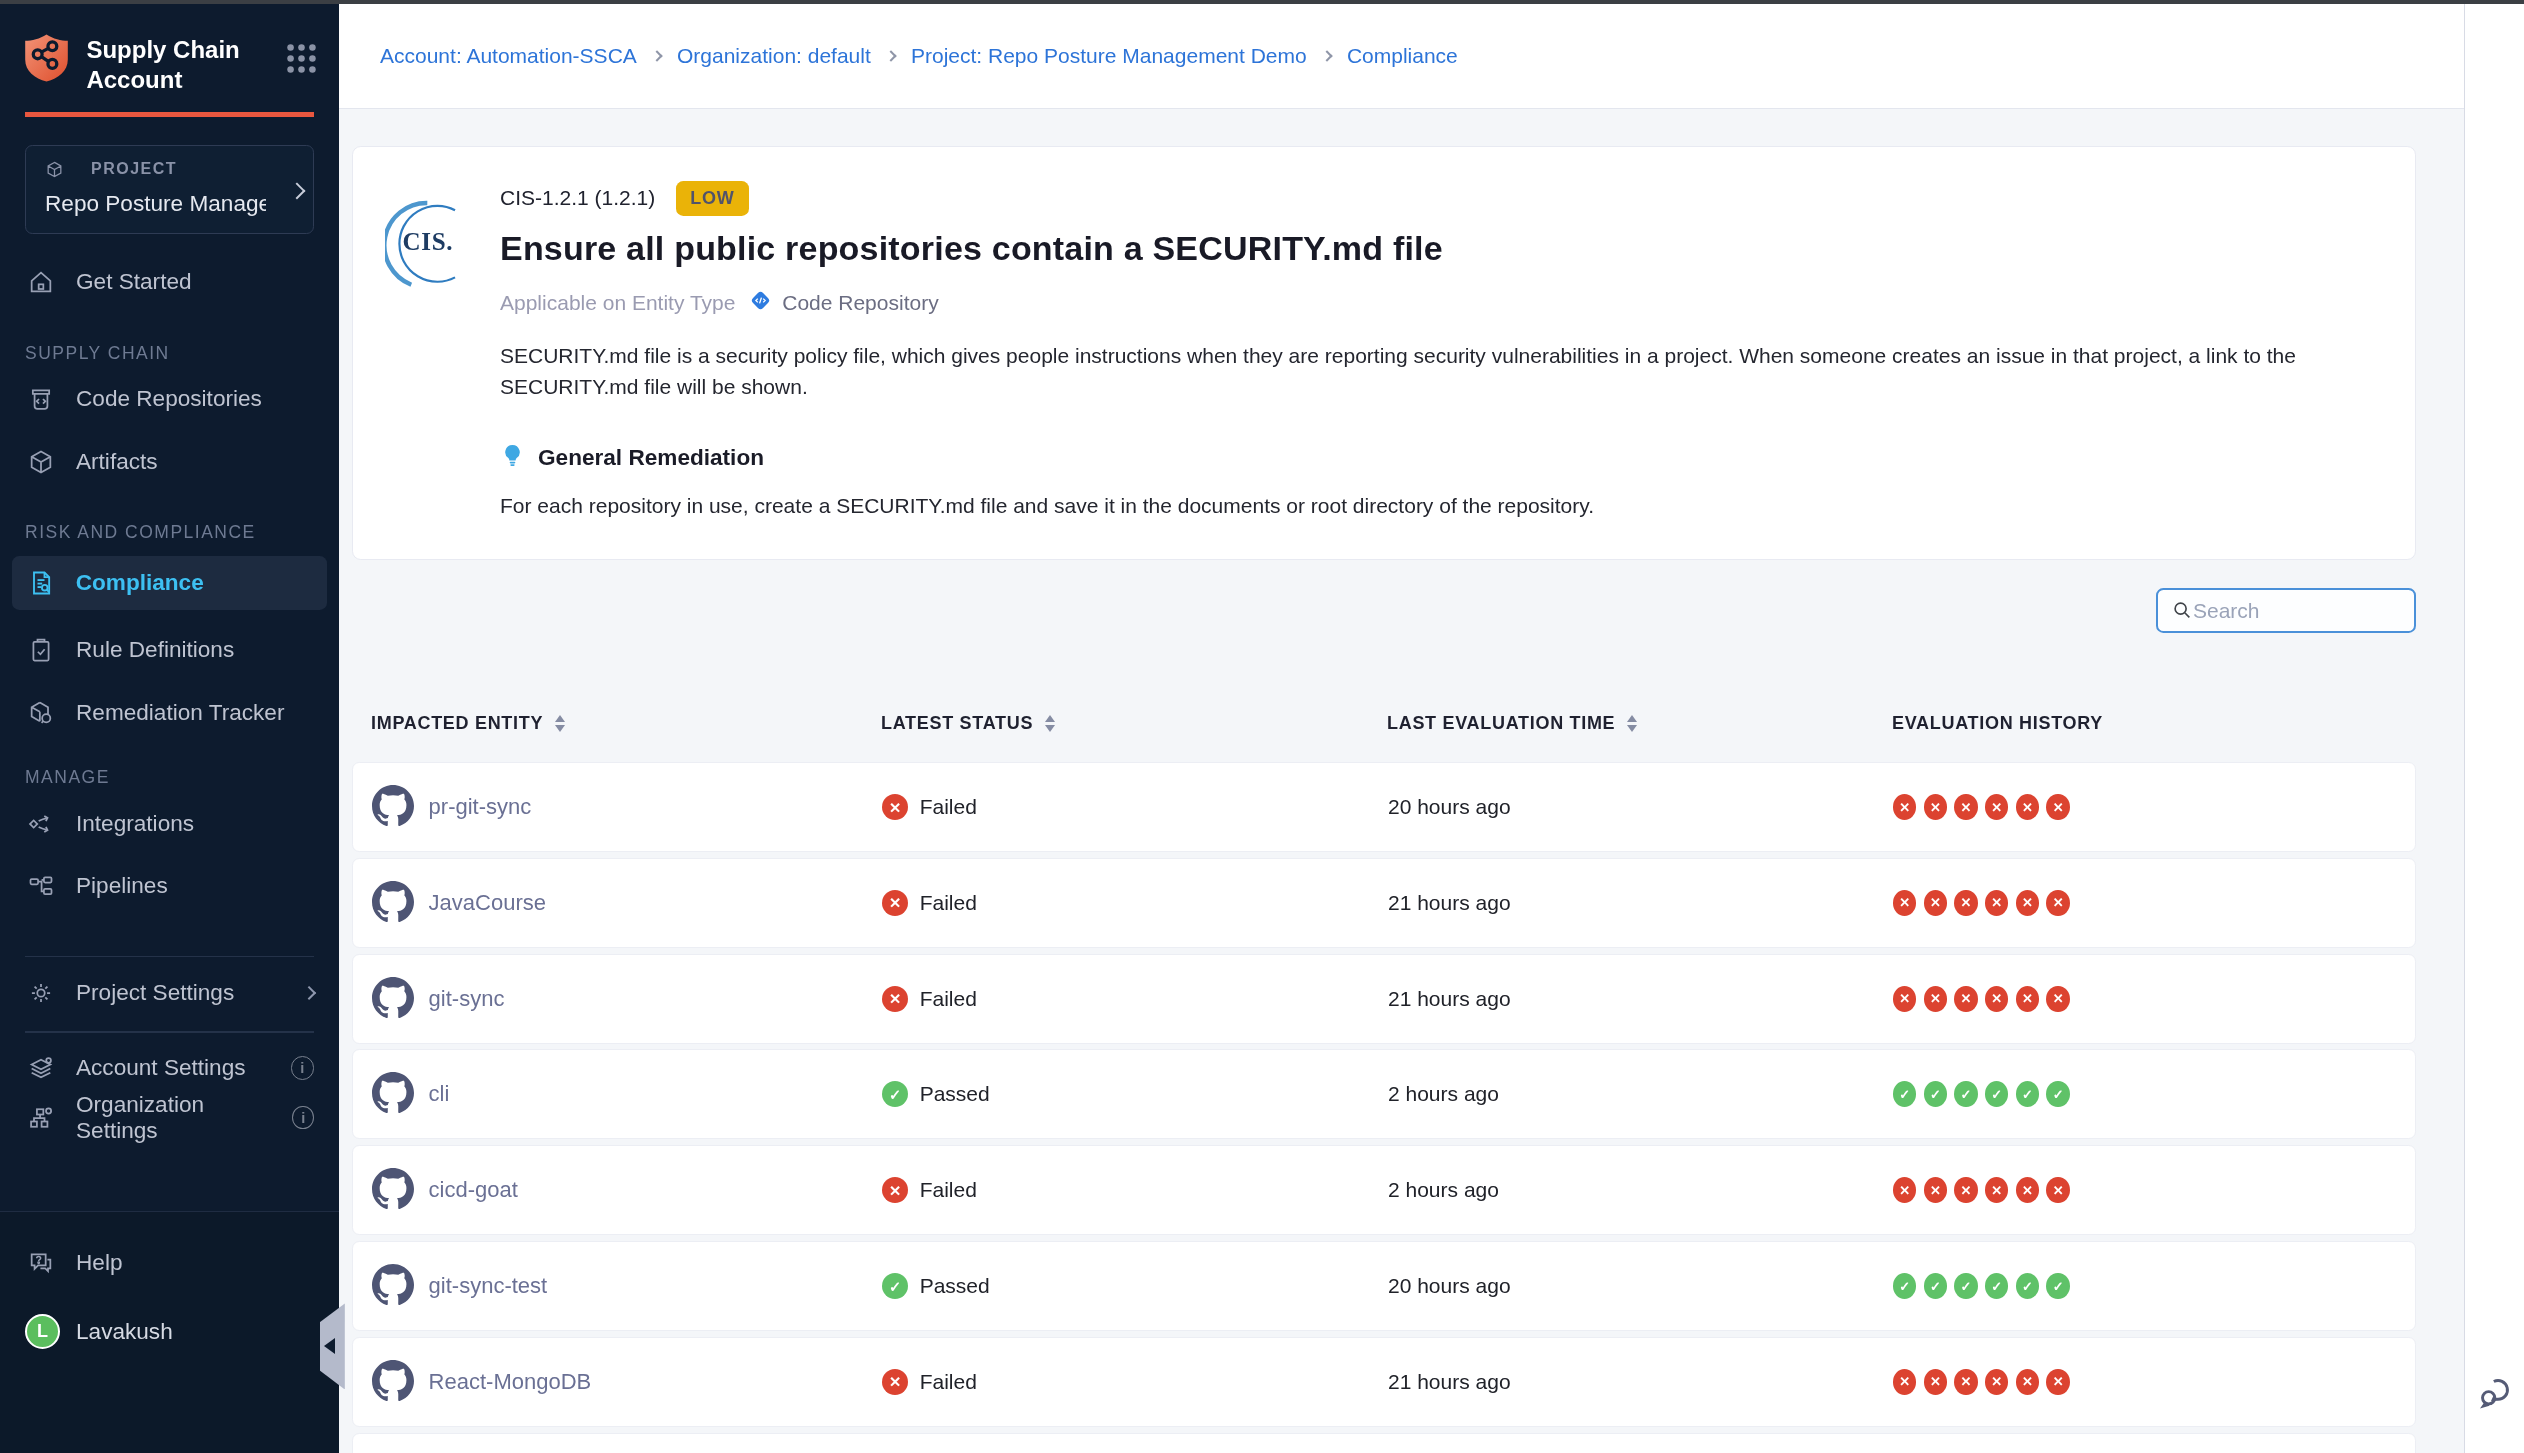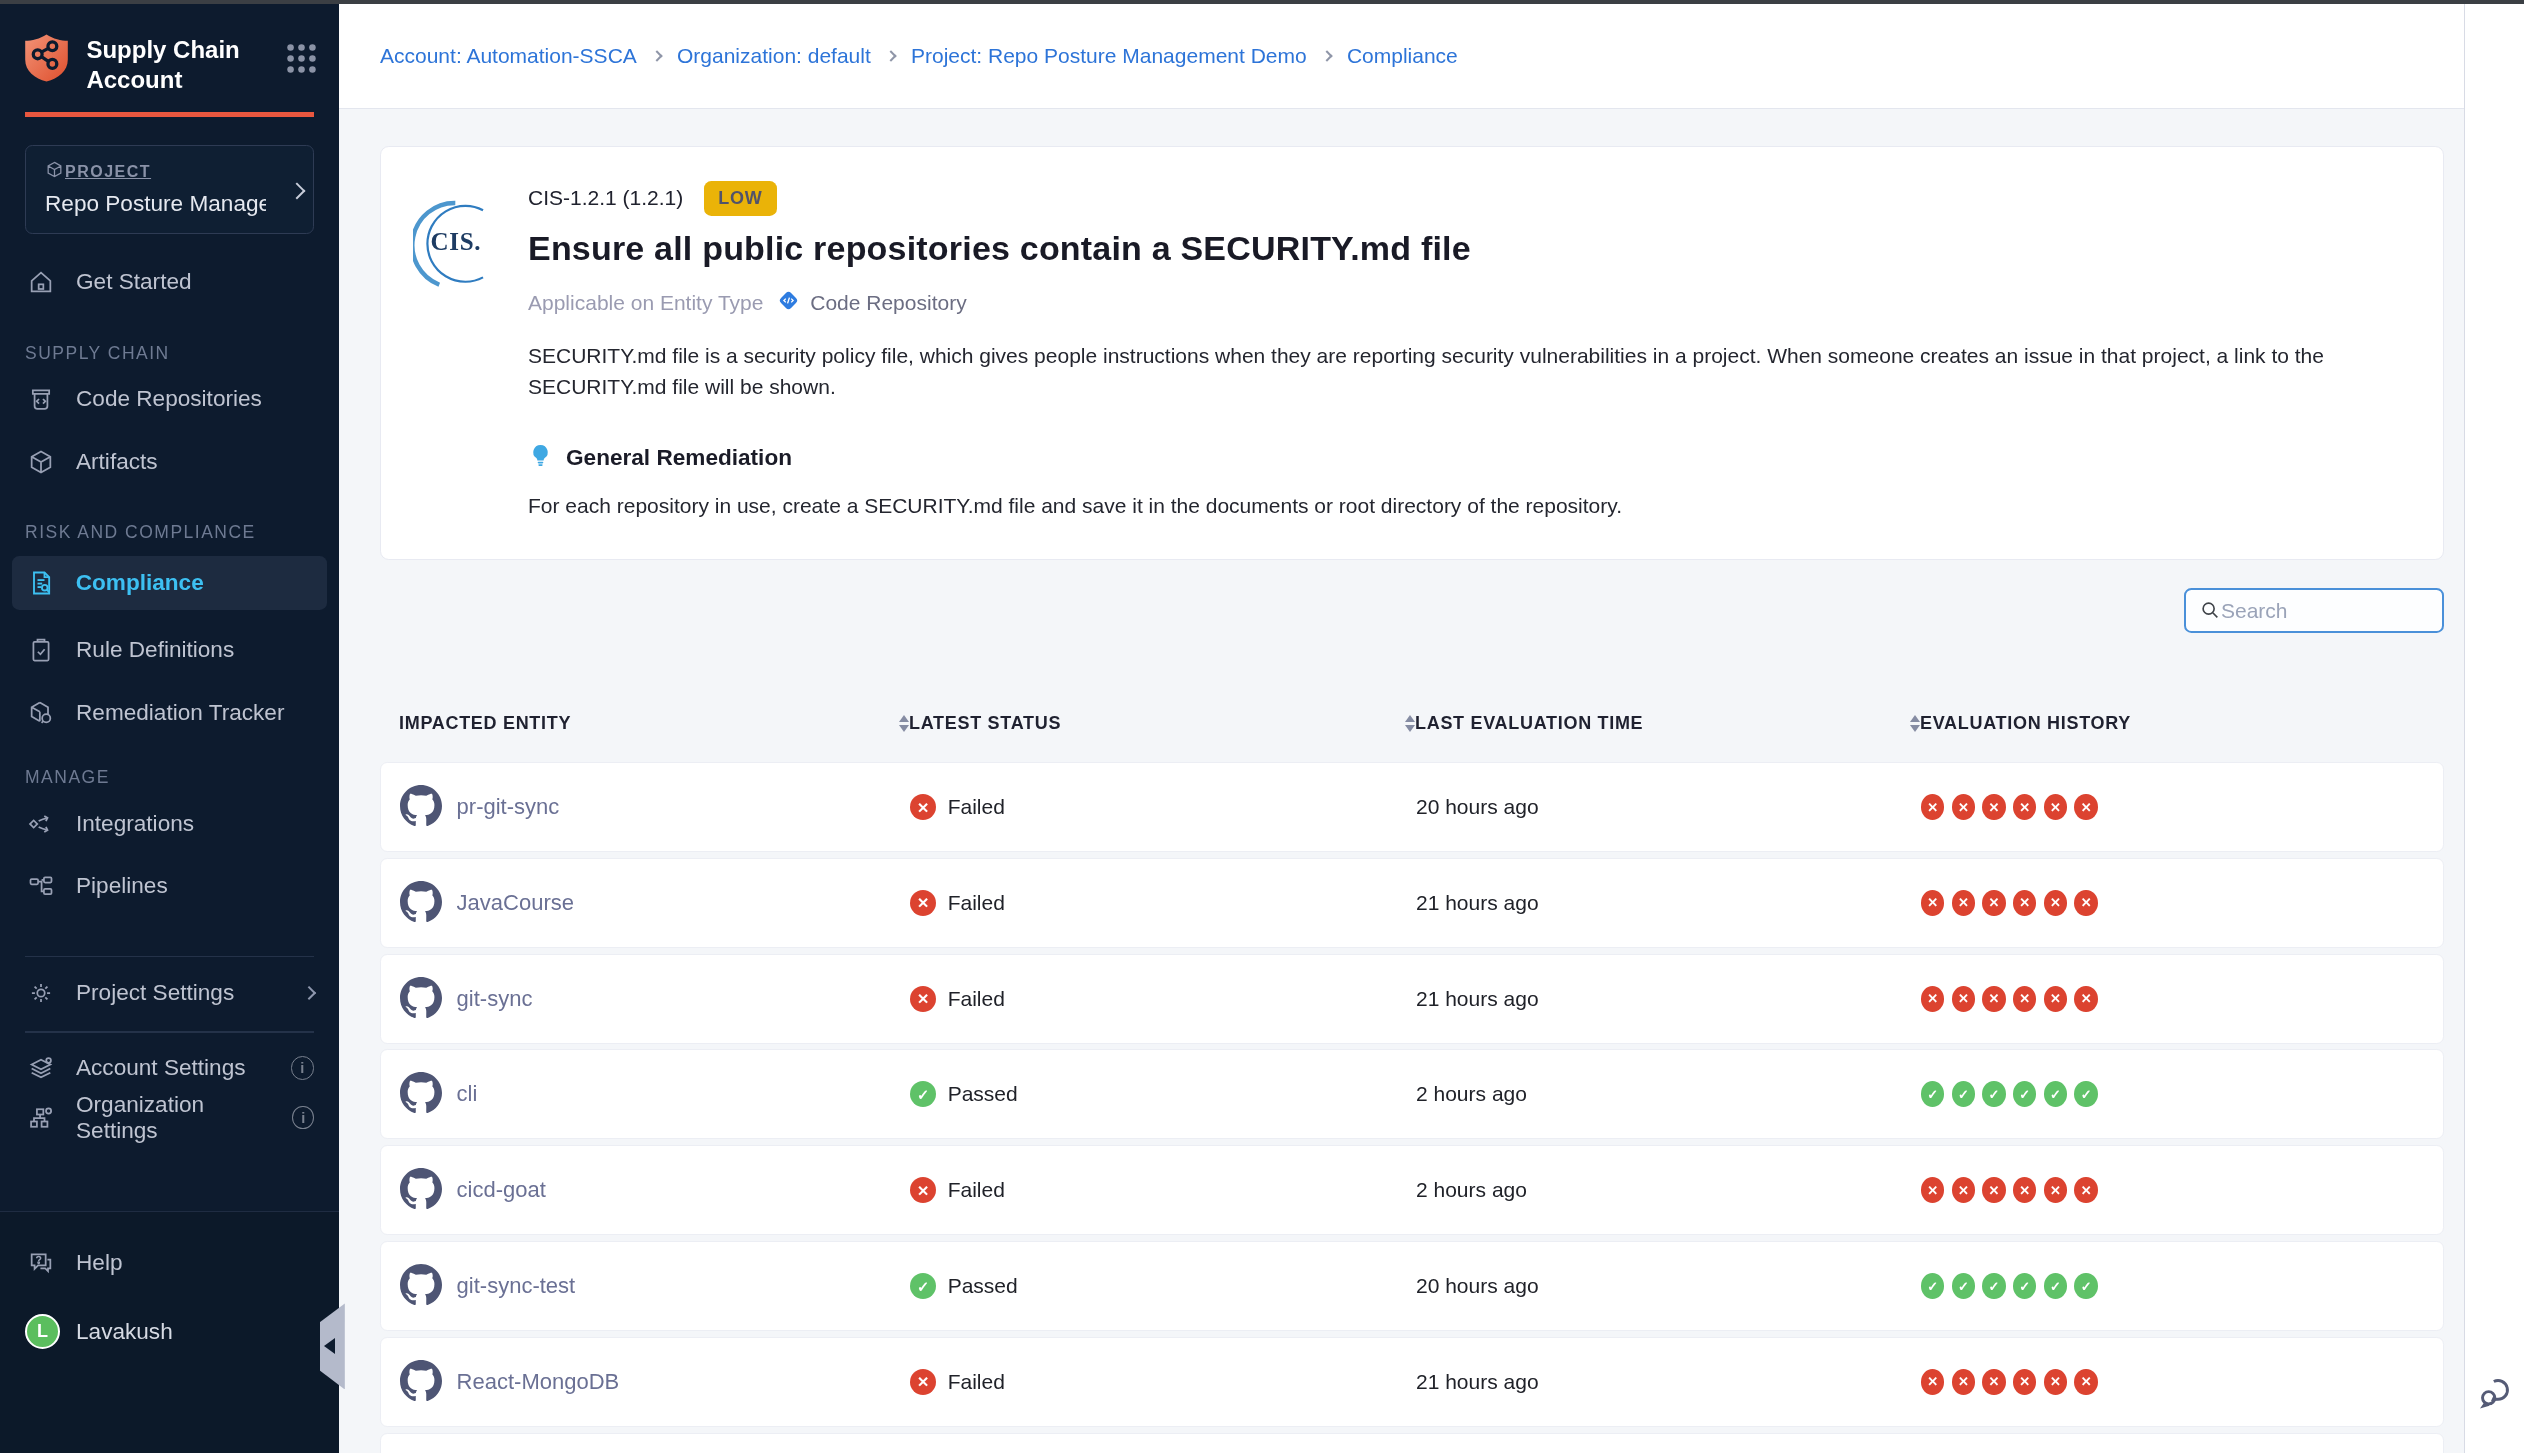--- a/index.html
+++ b/index.html
@@ -9,21 +9,21 @@
   .top-strip { position: absolute; top: 0; left: 0; right: 0; height: 4.4px; background: #3B3F44; z-index: 60; }
 
   
   .sidebar { position: absolute; top: 4.4px; left: 0; bottom: 0; width: 339px; background: #0D1B2E; color: #BFC4D1; z-index: 40; }
   .logo-row { display: flex; align-items: flex-start; gap: 16px; padding: 29px 20.5px 0 23.4px; }
   .app-title { flex: 1; font-size: 24px; font-weight: bold; color: #FFFFFF; line-height: 30px; padding-top: 1.5px; }
   .grid-icon { margin-top: 7.3px; cursor: pointer; flex: none; }
   .brand-line { height: 4.4px; background: #E8573F; margin: 17.5px 25px 0 25px; }
 
   .project-box { position: relative; margin: 28px 25px 0 25px; border: 1.5px solid #2E3B54; border-radius: 7.3px; background: #0F1F33; padding: 14.6px 47px 16px 19px; cursor: pointer; }
-  .proj-top { display: flex; align-items: center; gap: 1px; font-size: 16px; font-weight: bold; letter-spacing: 1.5px; color: #8A92A8; text-decoration: underline; }
+  .proj-top { display: flex; gap: 27px; font-size: 16px; font-weight: bold; letter-spacing: 1.5px; color: #8A92A8; }
   .proj-name { margin-top: 7.3px; font-size: 22.6px; color: #E6E9F0; white-space: nowrap; overflow: hidden; }
   .proj-chev { position: absolute; right: 14.6px; top: 50%; transform: translateY(-50%); width: 11.7px; height: 11.7px; border-top: 2.9px solid #C8CDDA; border-right: 2.9px solid #C8CDDA; rotate: 45deg; }
 
   .nav-item { display: flex; align-items: center; gap: 19px; height: 45px; padding: 0 25px; font-size: 22.6px; color: #BFC4D1; cursor: pointer; }
   .nav-icon { width: 32px; display: flex; justify-content: center; align-items: center; flex: none; }
   .nav-item.active { background: #1D2B40; border-radius: 7.3px; margin-left: 11.7px; margin-right: 11.7px; padding: 0 13px; height: 54px; color: #3DC0F2; font-weight: bold; }
   .section-label { padding: 0 25px; margin-top: 38px; margin-bottom: 5.8px; font-size: 17.5px; letter-spacing: 1.5px; color: #6E7A92; }
   .mt18 { margin-top: 13px; } .mt24 { margin-top: 17.5px; } .mt36 { margin-top: 26px; }
   .side-divider { height: 1.5px; background: #243249; margin: 0 25px; }
   .divider-1 { margin-top: 47px; } .divider-2 { margin-top: 16px; margin-bottom: 2.9px; }
@@ -64,21 +64,21 @@
   .rule-desc { margin-top: 22px; font-size: 21px; line-height: 31px; color: #24262F; }
   .remed-head { margin-top: 41px; display: flex; align-items: center; gap: 13px; font-size: 22.6px; font-weight: bold; color: #1A1B27; }
   .remed-text { margin-top: 20.5px; font-size: 21px; color: #24262F; }
 
   .search-row { margin-top: 28px; display: flex; justify-content: flex-end; }
   .search-box { width: 260px; height: 45px; border: 2.2px solid #4A90D9; border-radius: 7.3px; background: #FDFEFF; display: flex; align-items: center; gap: 0; padding: 0 13px; }
   .search-input { border: none; outline: none; background: transparent; flex: 1; font-size: 21px; color: #23242E; font-family: "Liberation Sans", sans-serif; caret-color: #111; }
   .search-input::placeholder { color: #9AA3B8; }
 
   .tbl-head { margin-top: 80px; display: grid; grid-template-columns: 529px 506px 505px auto; align-items: center; }
-  .th { display: flex; align-items: center; gap: 11.7px; font-size: 18px; font-weight: bold; color: #1F2130; letter-spacing: 0.7px; cursor: pointer; justify-content: space-between; }
+  .th { display: flex; align-items: center; gap: 11.7px; font-size: 18px; font-weight: bold; color: #1F2130; letter-spacing: 0.7px; cursor: pointer; }
   .th:first-child { padding-left: 19px; }
   .sort { display: flex; flex-direction: column; gap: 3.7px; }
   .tri-up { width: 0; height: 0; border-left: 5.8px solid transparent; border-right: 5.8px solid transparent; border-bottom: 7.3px solid #858CA3; }
   .tri-down { width: 0; height: 0; border-left: 5.8px solid transparent; border-right: 5.8px solid transparent; border-top: 7.3px solid #858CA3; }
 
   .rows { margin-top: 28px; }
   .row-card { display: grid; grid-template-columns: 529px 506px 505px auto; align-items: center; height: 90px; background: #FFFFFF; border: 1.5px solid #ECEEF4; border-radius: 7.3px; margin-bottom: 5.8px; cursor: pointer; }
   .cell-entity { display: flex; align-items: center; gap: 14.6px; padding-left: 19px; min-width: 0; }
   .entity-name { font-size: 22px; color: #6A7094; white-space: nowrap; overflow: hidden; text-overflow: ellipsis; }
   .cell-status { display: flex; align-items: center; gap: 11.7px; font-size: 21px; color: #202229; }

